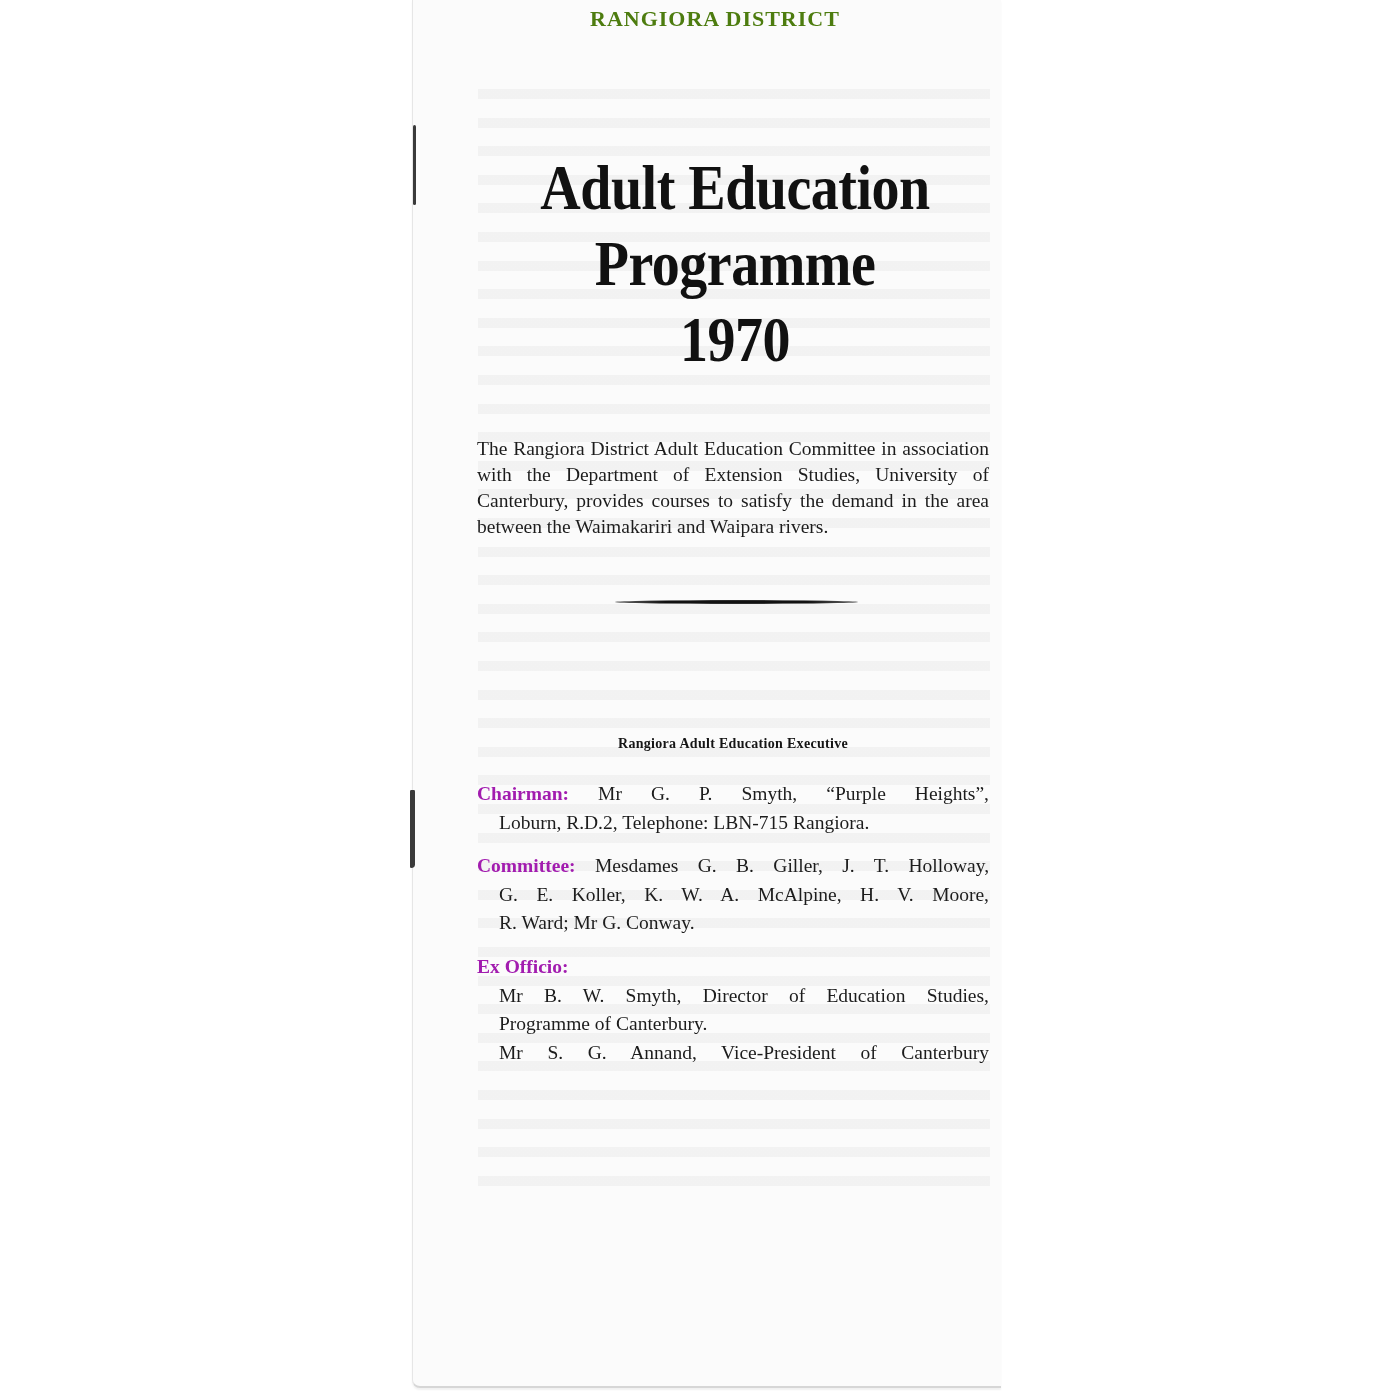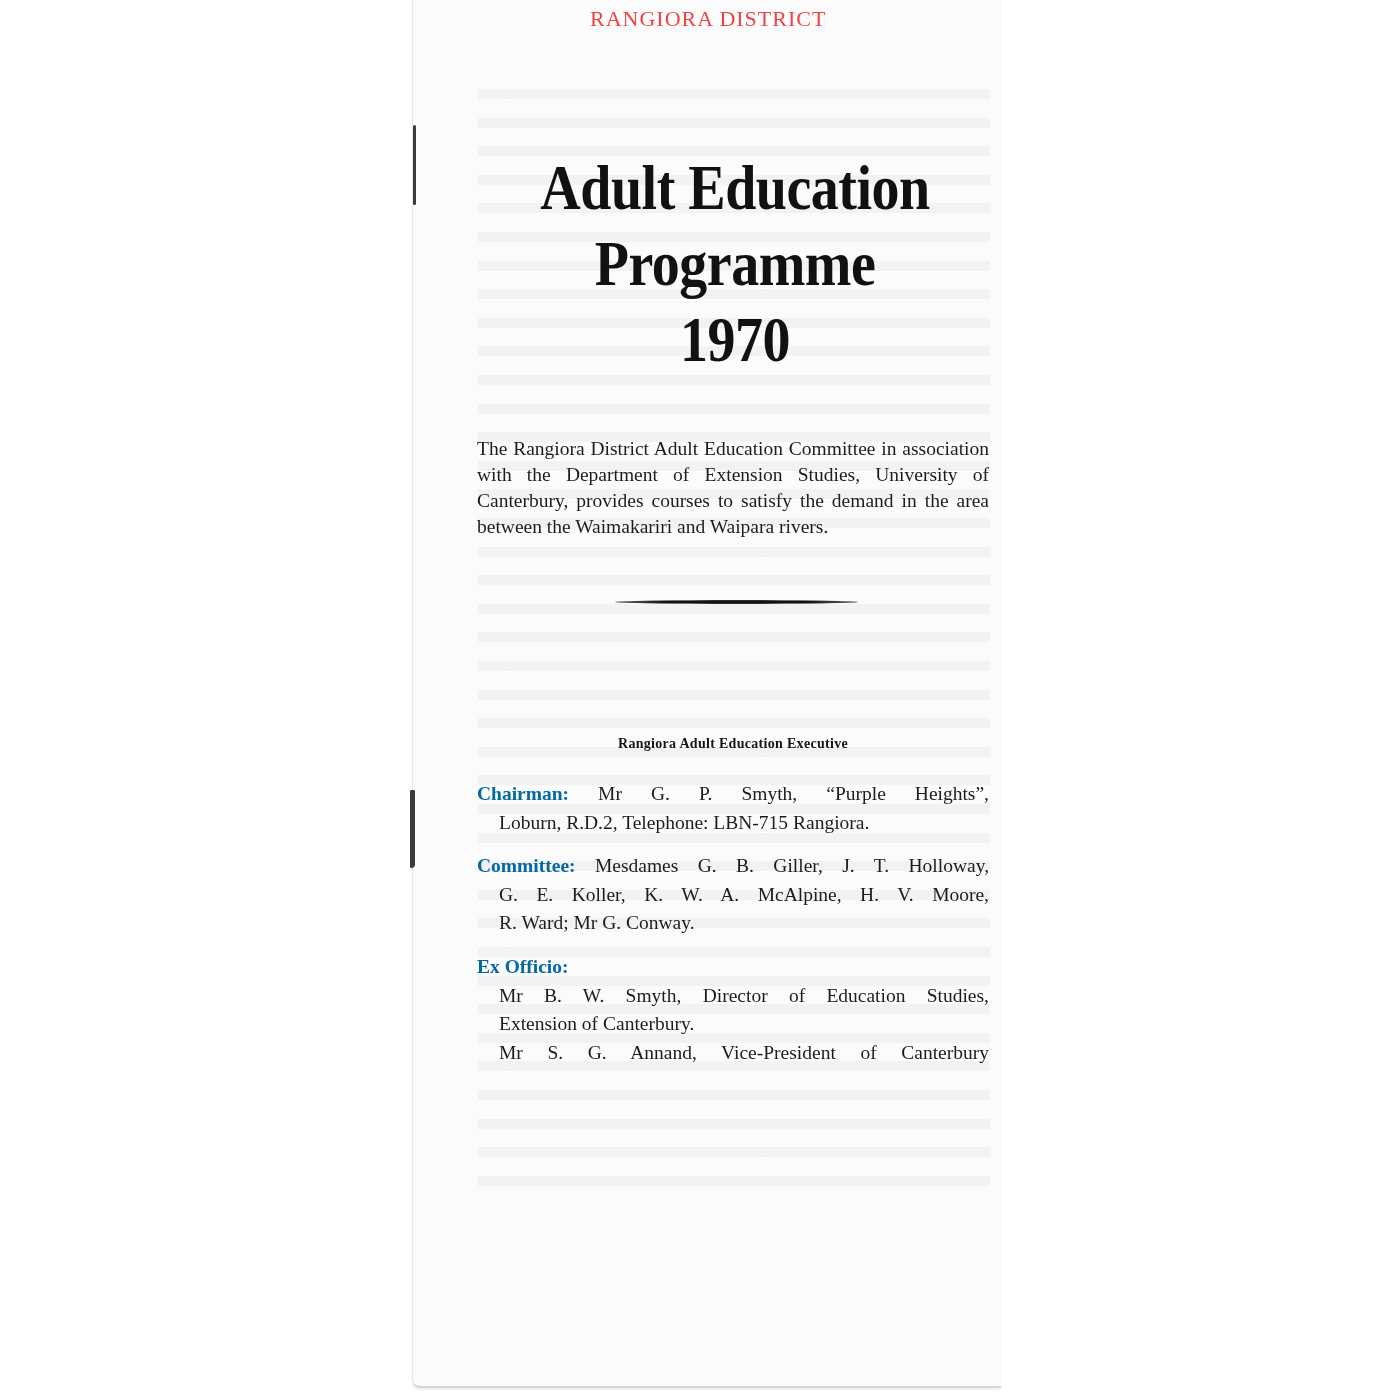--- a/index.html
+++ b/index.html
@@ -63,21 +63,22 @@
       width: 5px;
       height: 78px;
       border-bottom-right-radius: 6px;
     }
     .district {
       position: absolute;
       left: 590px;
       top: 6px;
       font-size: 22px;
       letter-spacing: 1px;
-      color: #ef4444;
+      color: #4d7c0f;
+      font-weight: bold;
     }
     .title-block {
       position: absolute;
       left: 480px;
       top: 150px;
       width: 510px;
       text-align: center;
       font-family: "Liberation Serif", "DejaVu Serif", serif;
       font-weight: bold;
       color: #111;
@@ -123,21 +124,21 @@
     .entry {
       position: absolute;
       left: 477px;
       width: 512px;
       font-size: 19.5px;
       line-height: 28.6px;
       color: #1c1c1c;
     }
     .entry .label {
       font-weight: bold;
-      color: #0369a1;
+      color: #a21caf;
     }
     .entry .first {
       text-align: justify;
       text-align-last: justify;
     }
     .entry .cont {
       padding-left: 22px;
       text-align: justify;
     }
     .entry .cont.last {
@@ -190,18 +191,18 @@
     <span>Mesdames G. B. Giller, J. T. Holloway,</span>
   </div>
   <div class="cont" style="text-align-last: justify;">G. E. Koller, K. W. A. McAlpine, H. V. Moore,</div>
   <div class="cont last">R. Ward; Mr G. Conway.</div>
 </div>
 
 <div class="entry exofficio">
   <div class="label">Ex Officio:</div>
   <div class="sub">
     <div class="j">Mr B. W. Smyth, Director of Education Studies,</div>
-    <div>Extension of Canterbury.</div>
+    <div>Programme of Canterbury.</div>
   </div>
   <div class="sub">
     <div class="j">Mr S. G. Annand, Vice-President of Canterbury</div>
   </div>
 </div>
 
 </body></html>

